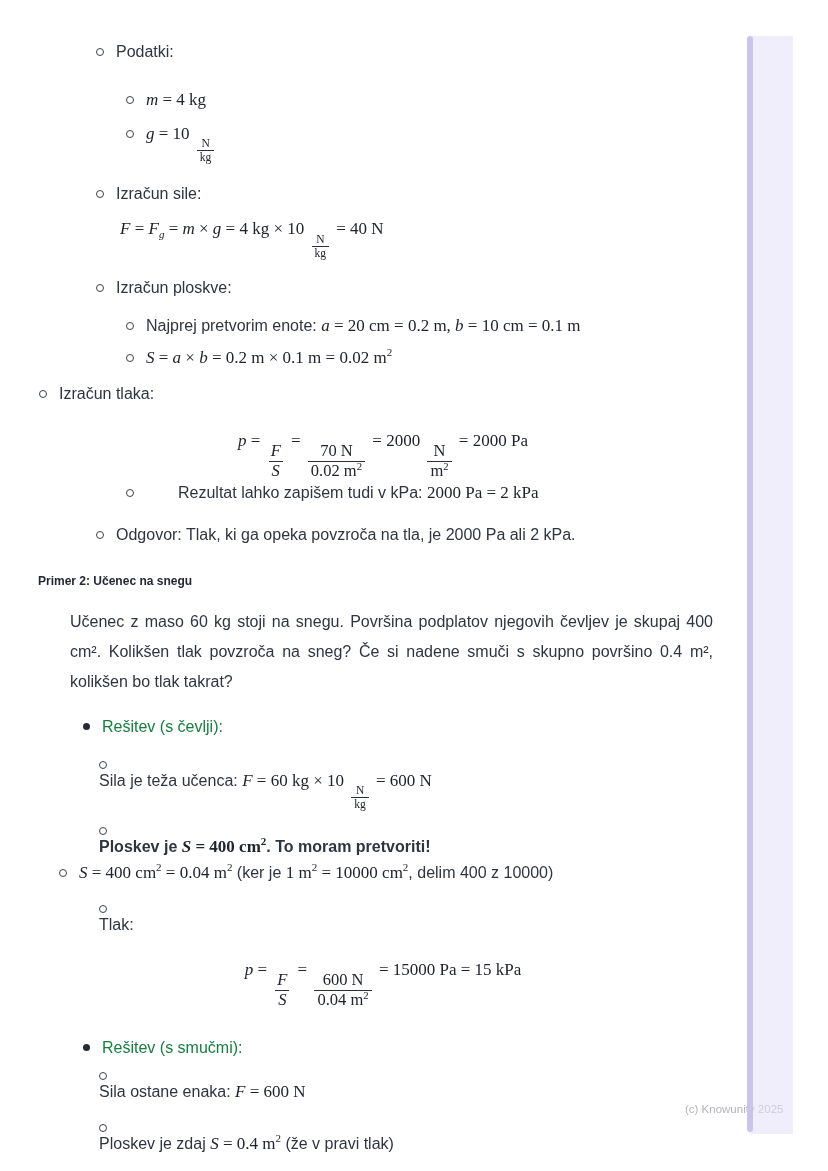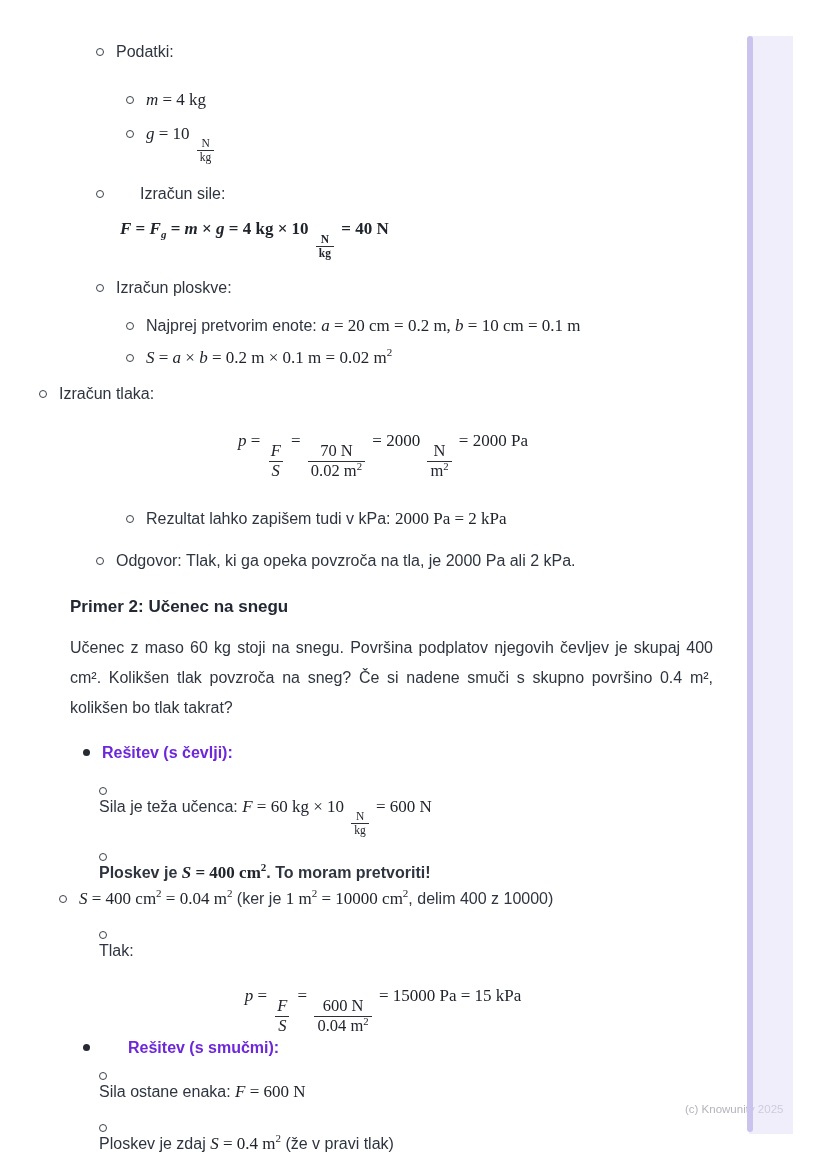--- a/index.html
+++ b/index.html
@@ -11,30 +11,30 @@
     font-family:"Liberation Sans", sans-serif;
     color:#2f3540;
   }
   .content { position:absolute; inset:0; padding-top:40px; z-index:1; }
 
   
   .li { display:flex; align-items:flex-start; font-size:16px; line-height:24px; }
   .li .bullet { flex:0 0 auto; margin-top:8px; margin-right:12px; }
   .bullet.circle { width:6px; height:6px; border:1.5px solid #3c424c; border-radius:50%; background:transparent; }
   .bullet.disc   { width:7px; height:7px; border-radius:50%; background:#262b33; }
-  .li.bold .li-text { font-weight:700; color:#6d28d9; }
+  .li.bold .li-text { font-weight:400; color:#15803d; }
 
   
   .ind-a1 { padding-left:96px; }
   .ind-a2 { padding-left:126px; }
   .ind-b1 { padding-left:83px; }
   .ind-b2 { padding-left:99px;flex-direction:column; }
   .ind-b3 { padding-left:59px; }
 
-  .heading { margin-left:70px; font-weight:700; font-size:17px; line-height:24px; color:#232834; }
+  .heading { margin-left:38px; font-weight:700; font-size:12px; line-height:24px; color:#232834; }
   .para { margin-left:70px; width:643px; text-align:justify; font-size:16px; line-height:30px; }
 
   .formula { font-family:"Liberation Serif", serif; font-size:17px; line-height:26px; color:#20242c; }
   .formula.left { margin-left:120px; }
   .formula.center { margin-left:117px; width:532px; text-align:center; }
 
   
   .run { white-space:pre-wrap; }
   .run.t  { font-family:"Liberation Sans", sans-serif; }
   .run.mi { font-family:"Liberation Serif", serif; font-style:italic; font-size:17px; color:#20242c; }
@@ -72,25 +72,25 @@
         <span class="bullet circle"></span>
         <span class="li-text"><span class="run mi">m</span><span class="run mr"> = 4 kg</span></span>
       </div>
       <div class="li ind-a2" style="margin-top: 10px;">
         <span class="bullet circle"></span>
         <span class="li-text"><span class="run mi">g</span><span class="run mr"> = 10 </span><span class="frac sm">
             <span class="num"><span class="run mr">N</span></span>
             <span class="den"><span class="run mr">kg</span></span>
           </span></span>
       </div>
-      <div class="li ind-a1" style="margin-top: 18px; gap: 24px;">
+      <div class="li ind-a1" style="margin-top: 18px;">
         <span class="bullet circle"></span>
         <span class="li-text"><span class="run t">Izračun sile:</span></span>
       </div>
-      <div class="formula left" style="margin-top: 10px; font-weight: bold;"><span class="run mi">F</span><span class="run mr"> = </span><span class="run mi">F<sub>g</sub></span><span class="run mr"> = </span><span class="run mi">m</span><span class="run mr"> × </span><span class="run mi">g</span><span class="run mr"> = 4 kg × 10 </span><span class="frac sm">
+      <div class="formula left" style="margin-top: 10px;"><span class="run mi">F</span><span class="run mr"> = </span><span class="run mi">F<sub>g</sub></span><span class="run mr"> = </span><span class="run mi">m</span><span class="run mr"> × </span><span class="run mi">g</span><span class="run mr"> = 4 kg × 10 </span><span class="frac sm">
           <span class="num"><span class="run mr">N</span></span>
           <span class="den"><span class="run mr">kg</span></span>
         </span><span class="run mr"> = 40 N</span></div>
       <div class="li ind-a1" style="margin-top: 16px;">
         <span class="bullet circle"></span>
         <span class="li-text"><span class="run t">Izračun ploskve:</span></span>
       </div>
       <div class="li ind-a2" style="margin-top: 14px;">
         <span class="bullet circle"></span>
         <span class="li-text"><span class="run t">Najprej pretvorim enote: </span><span class="run mi">a</span><span class="run mr"> = 20 cm = 0.2 m, </span><span class="run mi">b</span><span class="run mr"> = 10 cm = 0.1 m</span></span>
@@ -106,21 +106,21 @@
       <div class="formula center" style="margin-top: 22px;"><span class="run mi">p</span><span class="run mr"> = </span><span class="frac lg">
           <span class="num"><span class="run mi">F</span></span>
           <span class="den"><span class="run mi">S</span></span>
         </span><span class="run mr"> = </span><span class="frac lg">
           <span class="num"><span class="run mr">70 N</span></span>
           <span class="den"><span class="run mr">0.02 m<sup>2</sup></span></span>
         </span><span class="run mr"> = 2000 </span><span class="frac lg">
           <span class="num"><span class="run mr">N</span></span>
           <span class="den"><span class="run mr">m<sup>2</sup></span></span>
         </span><span class="run mr"> = 2000 Pa</span></div>
-      <div class="li ind-a2" style="margin-top: 26px;">
+      <div class="li ind-a2" style=" gap: 32px;">
         <span class="bullet circle"></span>
         <span class="li-text"><span class="run t">Rezultat lahko zapišem tudi v kPa: </span><span class="run mr">2000 Pa = 2 kPa</span></span>
       </div>
       <div class="li ind-a1" style="margin-top: 18px;">
         <span class="bullet circle"></span>
         <span class="li-text"><span class="run t">Odgovor: Tlak, ki ga opeka povzroča na tla, je 2000 Pa ali 2 kPa.</span></span>
       </div>
       <div class="heading" style="margin-top: 22px;"><span class="run t">Primer 2: Učenec na snegu</span></div>
       <div class="para" style="margin-top: 14px;"><span class="run t">Učenec z maso 60 kg stoji na snegu. Površina podplatov njegovih čevljev je skupaj 400 cm². Kolikšen tlak povzroča na sneg? Če si nadene smuči s skupno površino 0.4 m², kolikšen bo tlak takrat?</span></div>
       <div class="li ind-b1 bold" style="margin-top: 18px;">
@@ -146,21 +146,21 @@
         <span class="bullet circle"></span>
         <span class="li-text"><span class="run t">Tlak:</span></span>
       </div>
       <div class="formula center" style="margin-top: 20px;"><span class="run mi">p</span><span class="run mr"> = </span><span class="frac lg">
           <span class="num"><span class="run mi">F</span></span>
           <span class="den"><span class="run mi">S</span></span>
         </span><span class="run mr"> = </span><span class="frac lg">
           <span class="num"><span class="run mr">600 N</span></span>
           <span class="den"><span class="run mr">0.04 m<sup>2</sup></span></span>
         </span><span class="run mr"> = 15000 Pa = 15 kPa</span></div>
-      <div class="li ind-b1 bold" style=" gap: 26px;">
+      <div class="li ind-b1 bold" style="margin-top: 26px;">
         <span class="bullet disc"></span>
         <span class="li-text"><span class="run t">Rešitev (s smučmi):</span></span>
       </div>
       <div class="li ind-b2" style="margin-top: 4px;">
         <span class="bullet circle"></span>
         <span class="li-text"><span class="run t">Sila ostane enaka: </span><span class="run mi">F</span><span class="run mr"> = 600 N</span></span>
       </div>
       <div class="li ind-b2" style="margin-top: 12px;">
         <span class="bullet circle"></span>
         <span class="li-text"><span class="run t">Ploskev je zdaj </span><span class="run mi">S</span><span class="run mr"> = 0.4 m<sup>2</sup></span><span class="run t"> (že v pravi tlak)</span></span>

